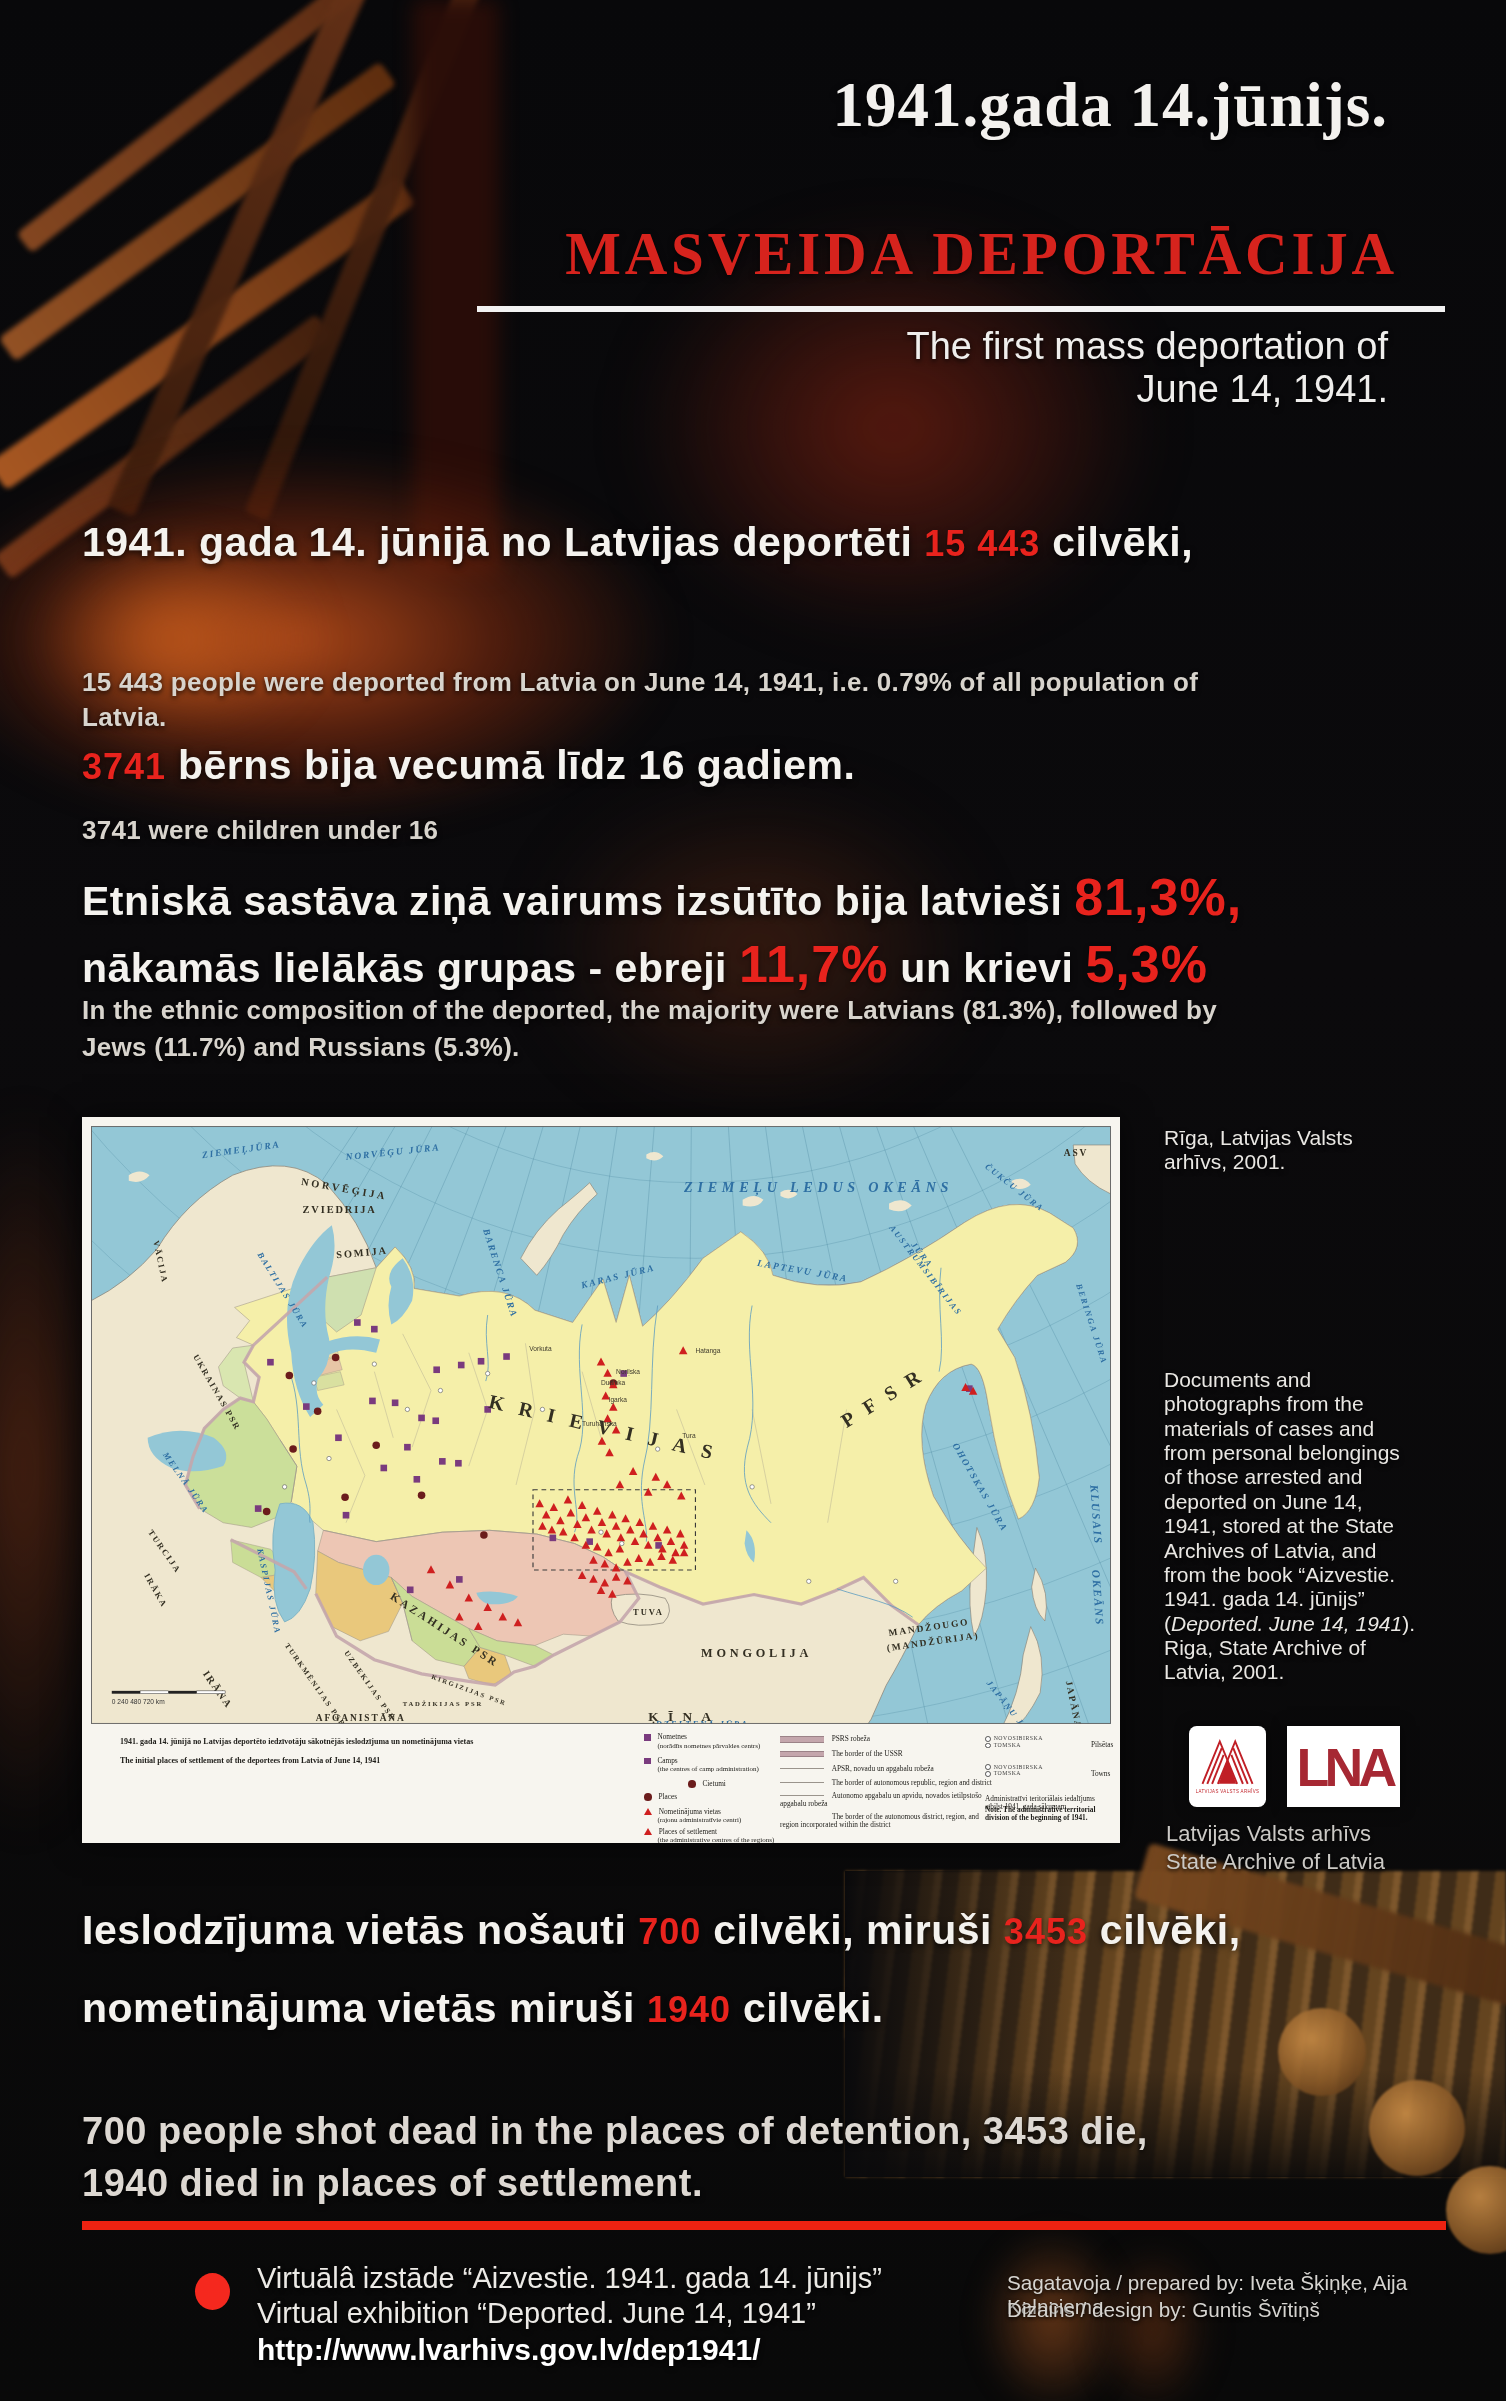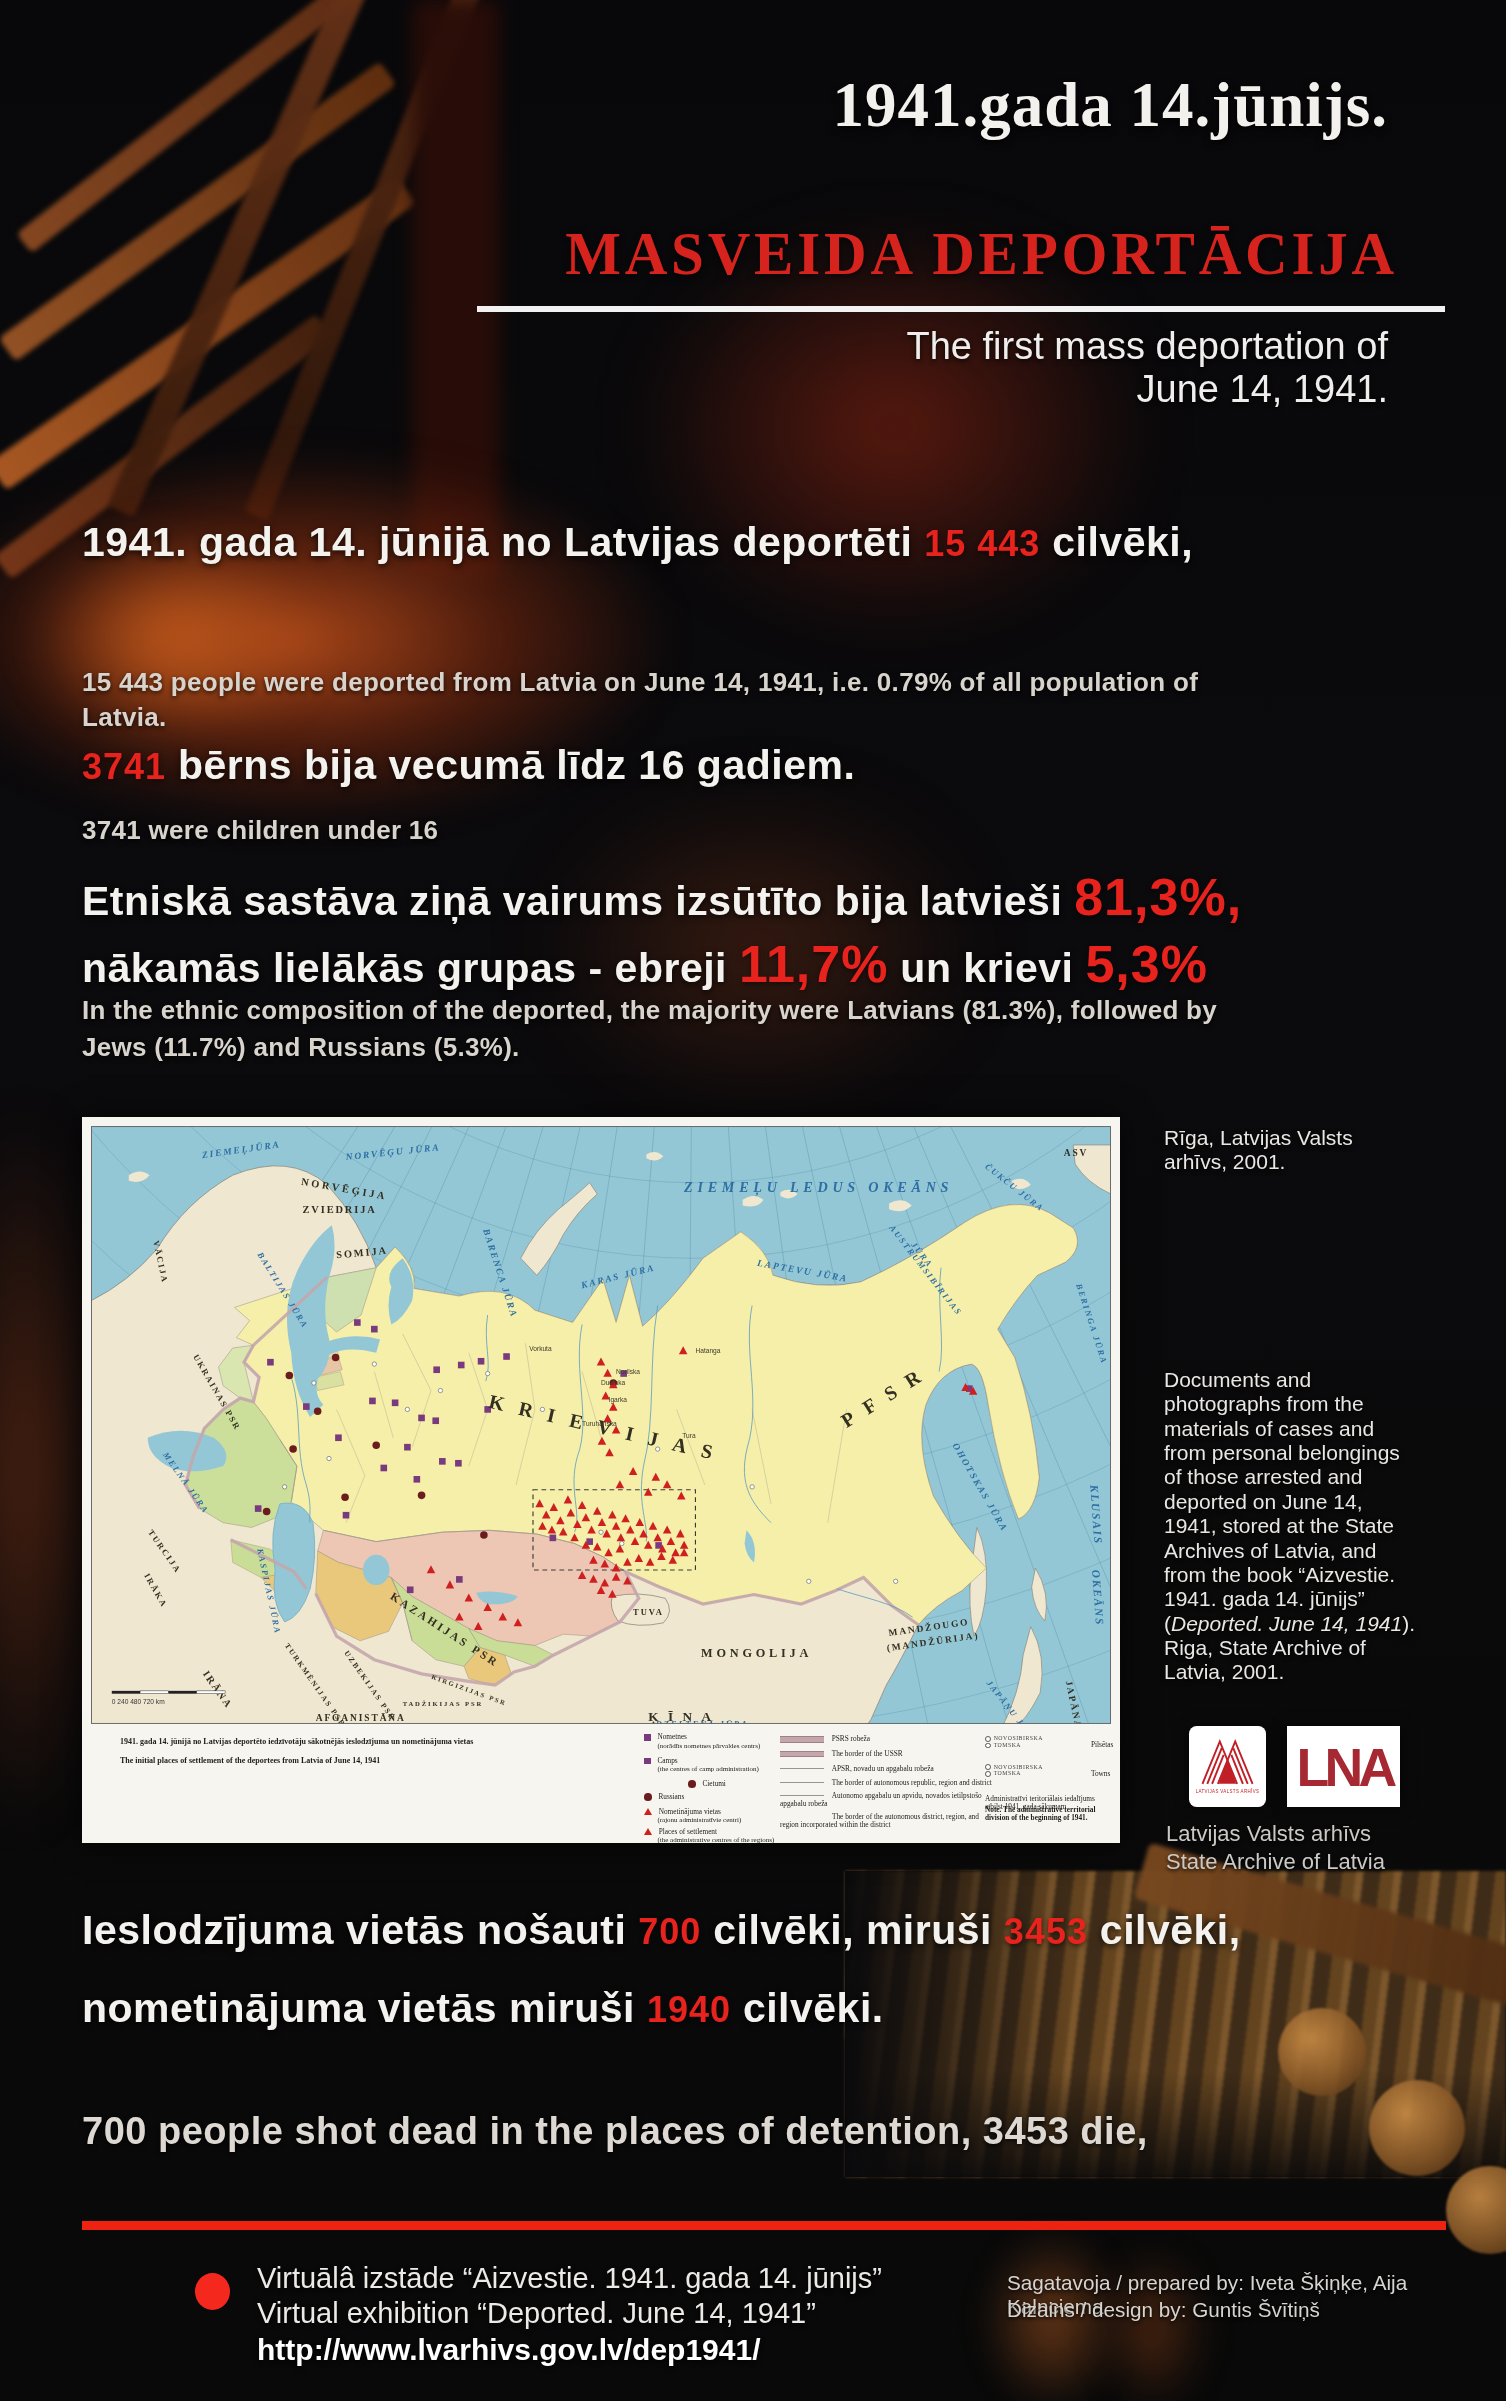--- a/index.html
+++ b/index.html
@@ -407,21 +407,21 @@
     </svg>
 
     <div class="legend">
       <div class="lg-title">
         <div>1941. gada 14. jūnijā no Latvijas deportēto iedzīvotāju sākotnējās ieslodzījuma un nometinājuma vietas</div>
         <div class="en">The initial places of settlement of the deportees from Latvia of June 14, 1941</div>
       </div>
       <div class="lg-item" style="left:562px;top:9.6px;"><span class="sym sym-sq"></span><span>Nometnes</span><div class="lg-sub" style="margin-left:13.4px;">(norādīts nometnes pārvaldes centrs)</div></div>
       <div class="lg-item" style="left:562px;top:33px;"><span class="sym sym-sq"></span><span>Camps</span><div class="lg-sub" style="margin-left:13.4px;">(the centres of camp administration)</div></div>
       <div class="lg-item" style="left:562px;top:56px;padding-left:44px;"><span class="sym sym-ci"></span><span>Cietumi</span></div>
-      <div class="lg-item" style="left:562px;top:69px;"><span class="sym sym-ci"></span><span>Russians</span></div>
+      <div class="lg-item" style="left:562px;top:69px;"><span class="sym sym-ci"></span><span>Places</span></div>
       <div class="lg-item" style="left:562px;top:84px;"><span class="sym sym-tr"></span><span>Nometinājuma vietas</span><div class="lg-sub" style="margin-left:13.4px;">(rajonu administratīvie centri)</div></div>
       <div class="lg-item" style="left:562px;top:104px;"><span class="sym sym-tr"></span><span>Places of settlement</span><div class="lg-sub" style="margin-left:13.4px;">(the administrative centres of the regions)</div></div>
       <div class="lg-item" style="left:698px;top:11.5px;"><span class="swatch sw-thick"></span><span>PSRS robeža</span></div>
       <div class="lg-item" style="left:698px;top:26px;"><span class="swatch sw-thick"></span><span>The border of the USSR</span></div>
       <div class="lg-item" style="left:698px;top:41px;"><span class="swatch sw-thin"></span><span>APSR, novadu un apgabalu robeža</span></div>
       <div class="lg-item" style="left:698px;top:55px;"><span class="swatch sw-thin"></span><span>The border of autonomous republic, region and district</span></div>
       <div class="lg-item" style="left:698px;top:68px;width:202px;"><span class="swatch sw-thin" style="float:left;margin-top:3.8px;"></span><span>Autonomo apgabalu un apvidu, novados ietilpstošo apgabalu robeža</span></div>
       <div class="lg-item" style="left:698px;top:89px;width:202px;"><span style="display:inline-block;width:52px;"></span><span>The border of the autonomous district, region, and region incorporated within the district</span></div>
       <div class="lg-item" style="left:903px;top:11.5px;">
           <div class="town-sample"><span class="town-dot"></span><span>NOVOSIBIRSKA</span></div>
@@ -469,20 +469,21 @@
     <div>State Archive of Latvia</div>
   </div>
 
   <div class="stat" style="top:1907px;">
     <span class="s43">Ieslodzījuma vietās nošauti </span><span class="r58">700</span><span class="s43"> cilvēki, miruši </span><span class="r58">3453</span><span class="s43"> cilvēki,</span>
   </div>
   <div class="stat" style="top:1985px;">
     <span class="s43">nometinājuma vietās miruši </span><span class="r58">1940</span><span class="s43"> cilvēki.</span>
   </div>
   <div class="en40" style="top:2110px;">700 people shot dead in the places of detention, 3453 die,</div>
+  <div class="en40" style="top:2162px;">1940 died in places of settlement.</div>
   <div class="abs rrule"></div>
 
   <div class="abs red-dot"></div>
   <div class="foot" style="top:2263px;">Virtuālâ izstāde “Aizvestie. 1941. gada 14. jūnijs”</div>
   <div class="foot" style="top:2298px;">Virtual exhibition “Deported. June 14, 1941”</div>
   <div class="foot foot-url" style="top:2333px;">http://www.lvarhivs.gov.lv/dep1941/</div>
   <div class="credit" style="top:2271px;">Sagatavoja / prepared by: Iveta Šķiņķe, Aija Kalnciema</div>
   <div class="credit" style="top:2298px;">Dizains / design by: Guntis Švītiņš</div>
 
 </div>

